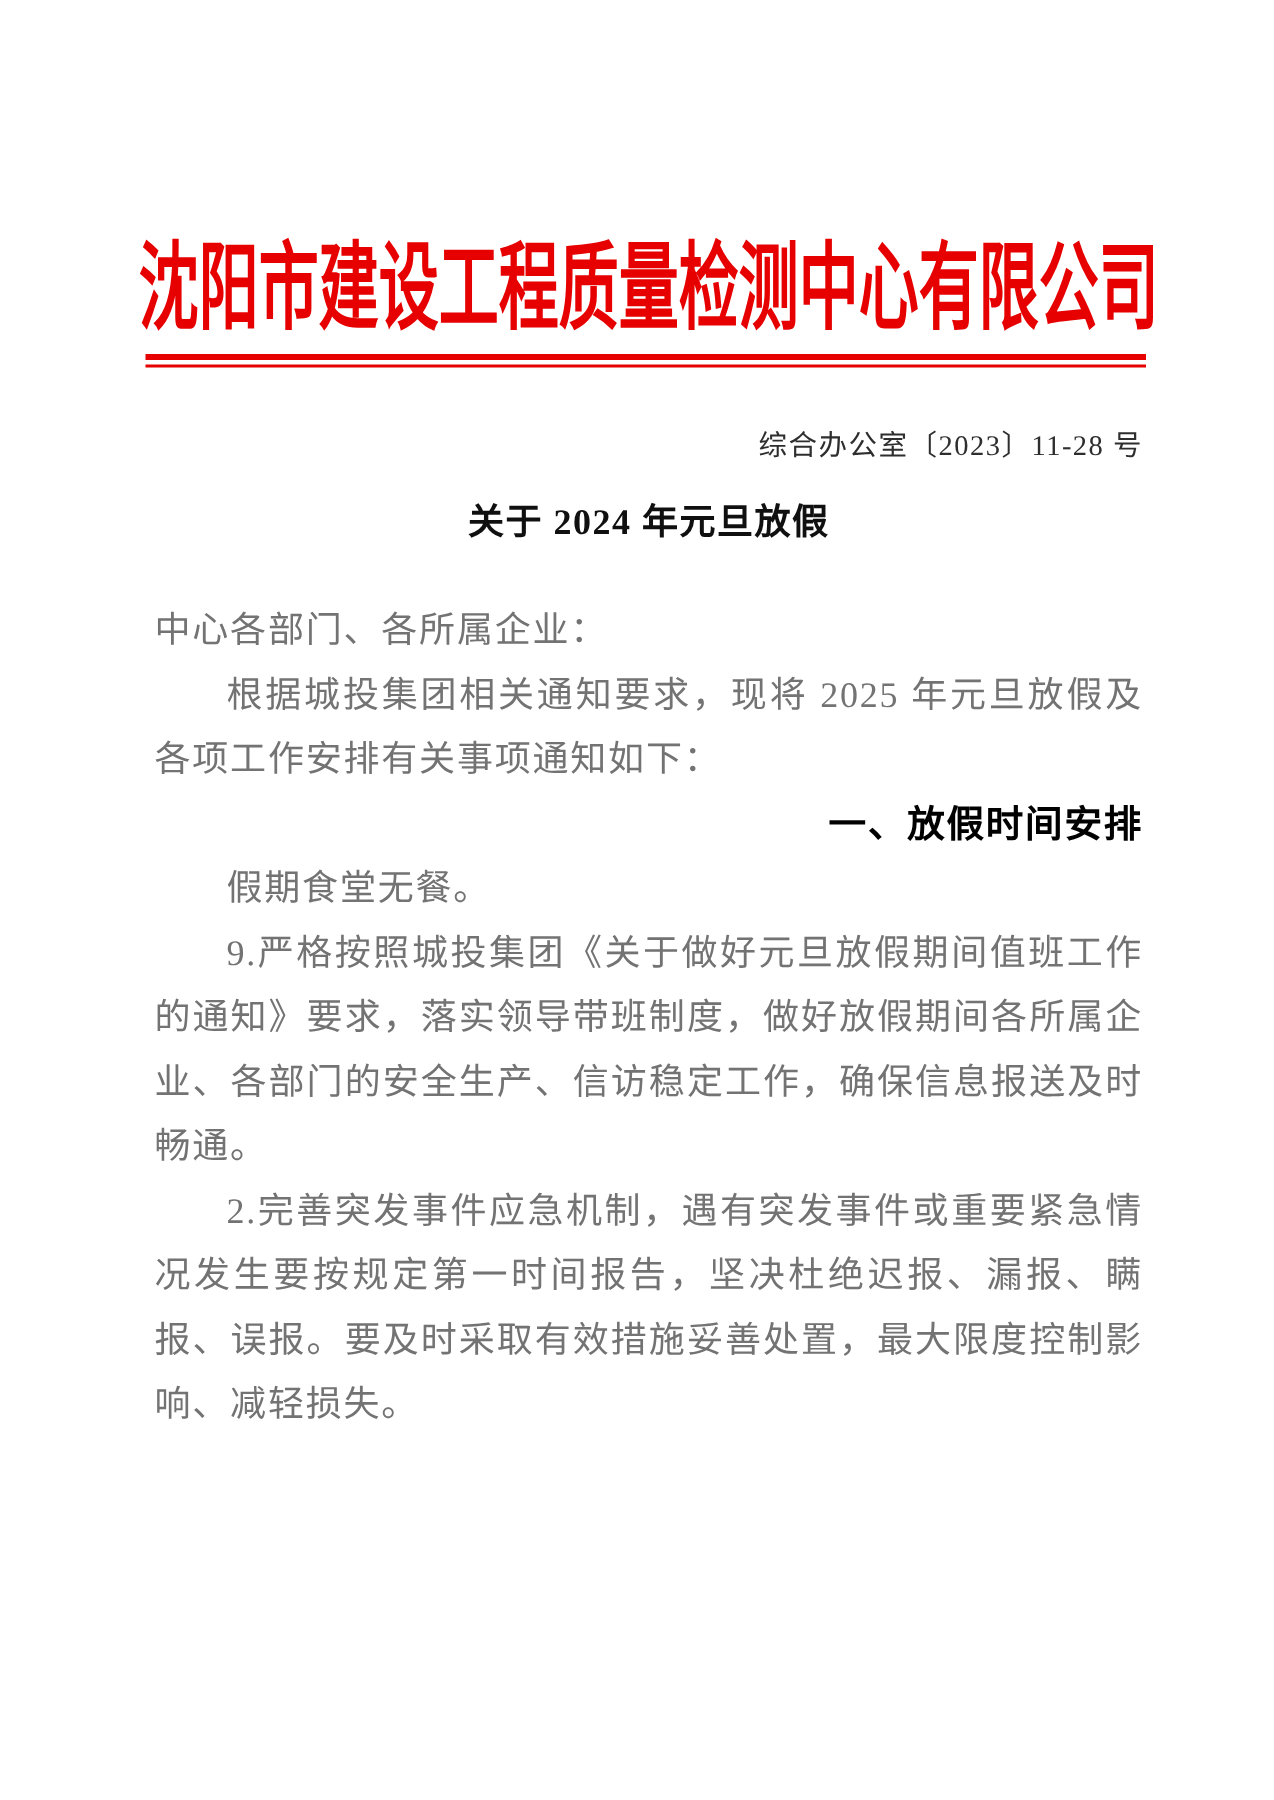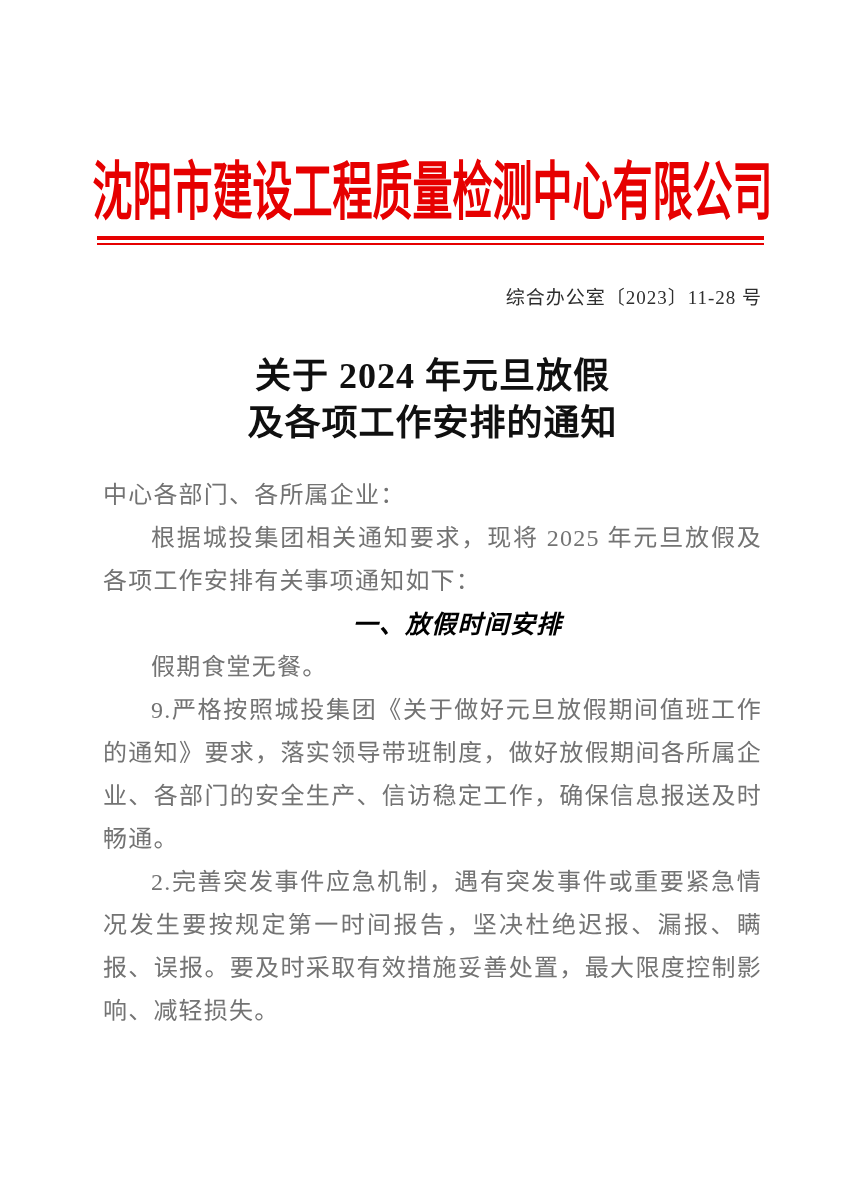--- a/index.html
+++ b/index.html
@@ -47,25 +47,25 @@
   .doc-number {
     margin-top: 40px;
     text-align: right;
     font-family: "Liberation Serif", "DejaVu Serif", serif;
     font-size: 19px;
     line-height: 26px;
     letter-spacing: 1px;
     color: #2e2e2e;
   }
   .title {
-    margin: 42px 0 0 0;
+    margin: 15px 0 0 0;
     text-align: center;
     font-family: "Liberation Serif", "DejaVu Serif", serif;
     font-weight: 700;
-    font-size: 36px;
+    font-size: 24px;
     line-height: 47px;
     letter-spacing: 1px;
     color: #101010;
   }
   .title .title-line {
     display: block;
   }
   .doc-body {
     margin-top: 27px;
   }
@@ -80,43 +80,41 @@
     text-indent: 2em;
   }
   .doc-body p.no-indent {
     text-indent: 0;
   }
   .doc-body p.heading {
     font-family: "Liberation Sans", "DejaVu Sans", sans-serif;
     font-weight: 700;
     font-size: 25px;
     color: #000000;
-    text-align: center;
-    font-style: italic;
+    text-align: right;
   }
   .doc-body p.heading-2 {
     margin-top: 10px;
   }
 </style>
 </head>
 <body>
 
 <div class="page">
 
   <div class="letterhead">
     <span class="letterhead-text">沈阳市建设工程质量检测中心有限公司</span>
   </div>
 
   <div class="double-rule"></div>
 
   <div class="doc-number">综合办公室〔2023〕11-28 号</div>
 
   <h1 class="title">
     <span class="title-line">关于 2024 年元旦放假</span>
-    <span class="title-line">及各项工作安排的通知</span>
   </h1>
 
   <div class="doc-body">
     <p class="no-indent">中心各部门、各所属企业：</p>
     <p>根据城投集团相关通知要求，现将 2025 年元旦放假及各项工作安排有关事项通知如下：</p>
     <p class="heading">一、放假时间安排</p>
     <p>假期食堂无餐。</p>
     <p>9.严格按照城投集团《关于做好元旦放假期间值班工作的通知》要求，落实领导带班制度，做好放假期间各所属企业、各部门的安全生产、信访稳定工作，确保信息报送及时畅通。</p>
     <p>2.完善突发事件应急机制，遇有突发事件或重要紧急情况发生要按规定第一时间报告，坚决杜绝迟报、漏报、瞒报、误报。要及时采取有效措施妥善处置，最大限度控制影响、减轻损失。</p>
   </div>

